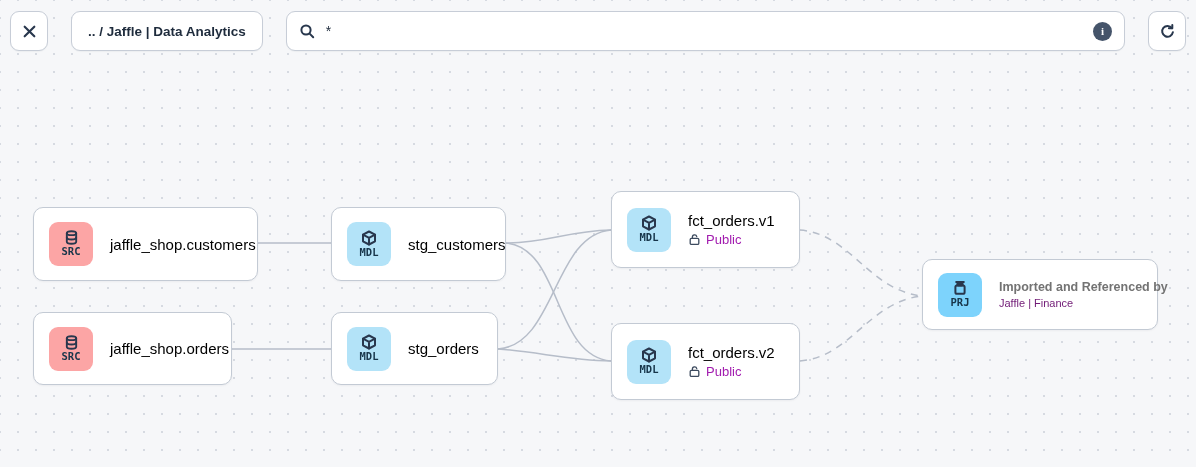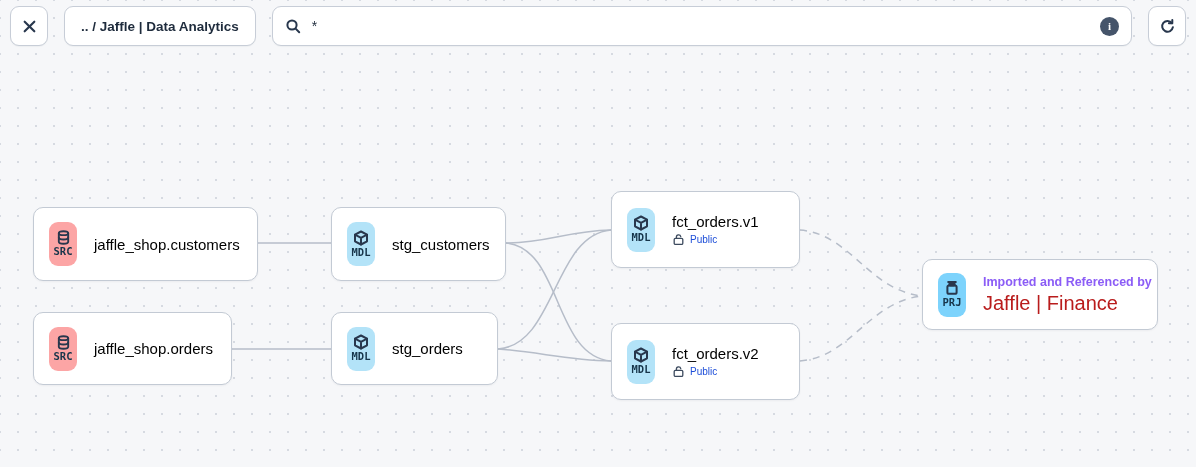--- a/index.html
+++ b/index.html
@@ -12,21 +12,21 @@
     background-color:#f6f7f9;
     background-image:radial-gradient(#d6dae1 1.1px, transparent 1.1px);
     background-size:18px 18px; background-position:9px 9px;
   }
   .edges { position:absolute; inset:0; width:1196px; height:467px; }
   .edge { fill:none; stroke:#b6bdc9; stroke-width:1.5px; }
   .edge.dashed { stroke-dasharray:7 6; }
 
   
   .toolbar { position:absolute; top:0; left:0; right:0; height:62px;
-    display:flex; align-items:flex-start; gap:16px; padding:6px 10px; z-index:5; }
+    display:flex; align-items:center; gap:23px; padding:6px 10px; z-index:5; }
   .tb-btn, .search-box {
     background:#ffffff; border:1px solid #c7cdd7; border-radius:9px;
     height:40px; display:flex; align-items:center;
     box-shadow:0 1px 1px rgba(30,40,60,.04);
   }
   .tb-btn { justify-content:center; cursor:pointer; }
   .close-btn { width:38px; }
   .crumb-btn { padding:0 16px; font-size:13.5px; font-weight:700; color:#1e2b3c; white-space:nowrap; }
   .search-box { flex:1; padding:0 12px; gap:10px; }
   .search-box input { flex:1; border:none; outline:none; font-size:14px;
@@ -36,33 +36,33 @@
     align-items:center; justify-content:center;
     font-family:"Liberation Serif", serif; cursor:pointer; }
   .refresh-btn { width:38px; }
   .icon-stroke { stroke:#28374d; stroke-width:2; fill:none;
     stroke-linecap:round; stroke-linejoin:round; }
 
   
   .node { position:absolute; background:#ffffff; border:1px solid #c3cad4;
     border-radius:10px; display:flex; align-items:center; gap:17px;
     padding-left:15px; box-shadow:0 1px 2px rgba(30,40,60,.05); cursor:pointer; }
-  .badge { width:28px; height:44px; border-radius:9px; flex:0 0 auto;
+  .badge { width:44px; height:44px; border-radius:9px; flex:0 0 auto;
     display:flex; flex-direction:column; align-items:center; justify-content:center; }
   .badge svg { display:block; }
   .badge-label { font-family:"DejaVu Sans Mono", monospace; font-size:10.5px;
     font-weight:700; color:#17354a; line-height:1.1; margin-top:1px; }
   .badge-src { background:#fca5a5; }
   .badge-mdl { background:#b3e3f8; }
   .badge-prj { background:#7dd3fc; }
   .node-title { font-size:15px; color:#000000; white-space:nowrap; }
   .node-sub { display:flex; align-items:center; gap:5px; margin-top:3px;
-    font-size:10px; color:#1d4ed8; }
-  .prj-small { font-size:12.5px; font-weight:700; color:#8b5cf6; white-space:nowrap; }
-  .prj-big { font-size:20px; color:#b91c1c; margin-top:3px; white-space:nowrap; }
+    font-size:13px; color:#a21caf; }
+  .prj-small { font-size:12.5px; font-weight:700; color:#737373; white-space:nowrap; }
+  .prj-big { font-size:11px; color:#701a75; margin-top:3px; white-space:nowrap; }
 </style>
 </head>
 <body>
 
 <div class="canvas">
   <svg class="edges" viewBox="0 0 1196 467">
     <path class="edge" d="M258 243 L331 243"></path>
     <path class="edge" d="M232 349 L331 349"></path>
     <path class="edge" d="M506 243 C548 243 566 231 611 230"></path>
     <path class="edge" d="M506 243 C562 248 553 356 611 361"></path>

